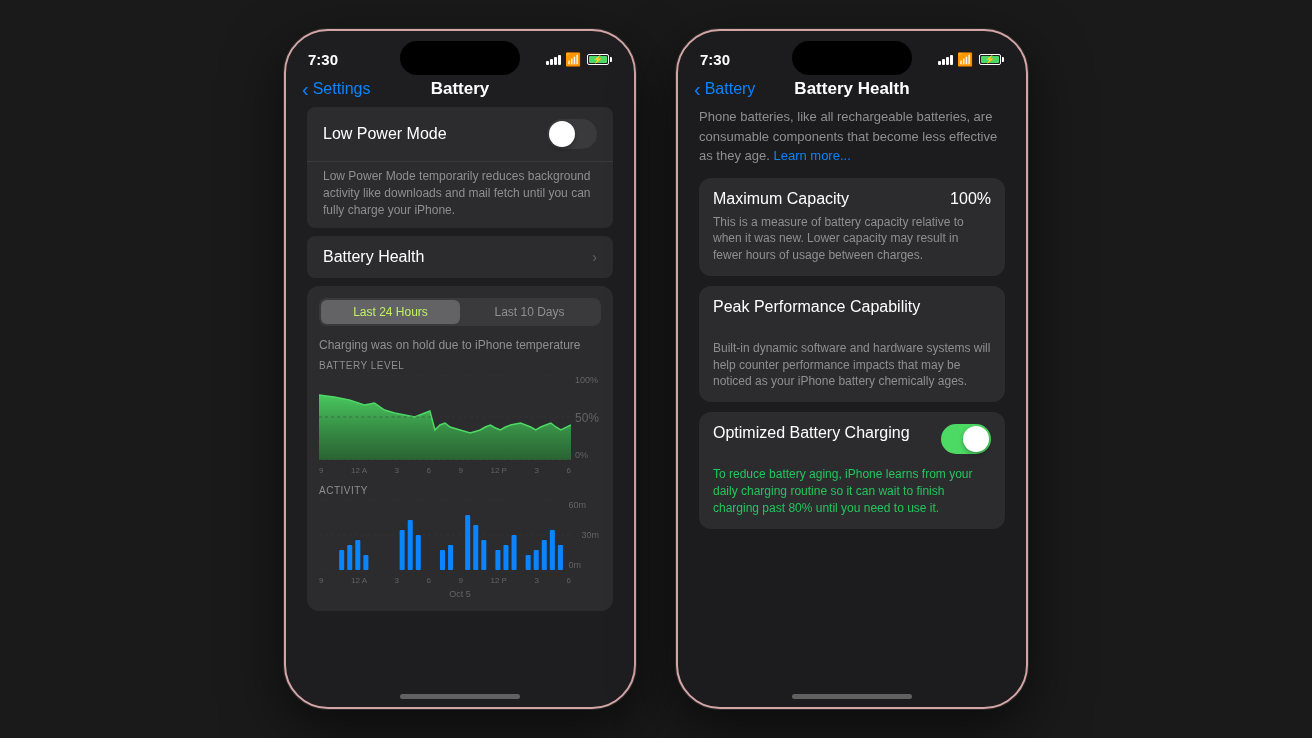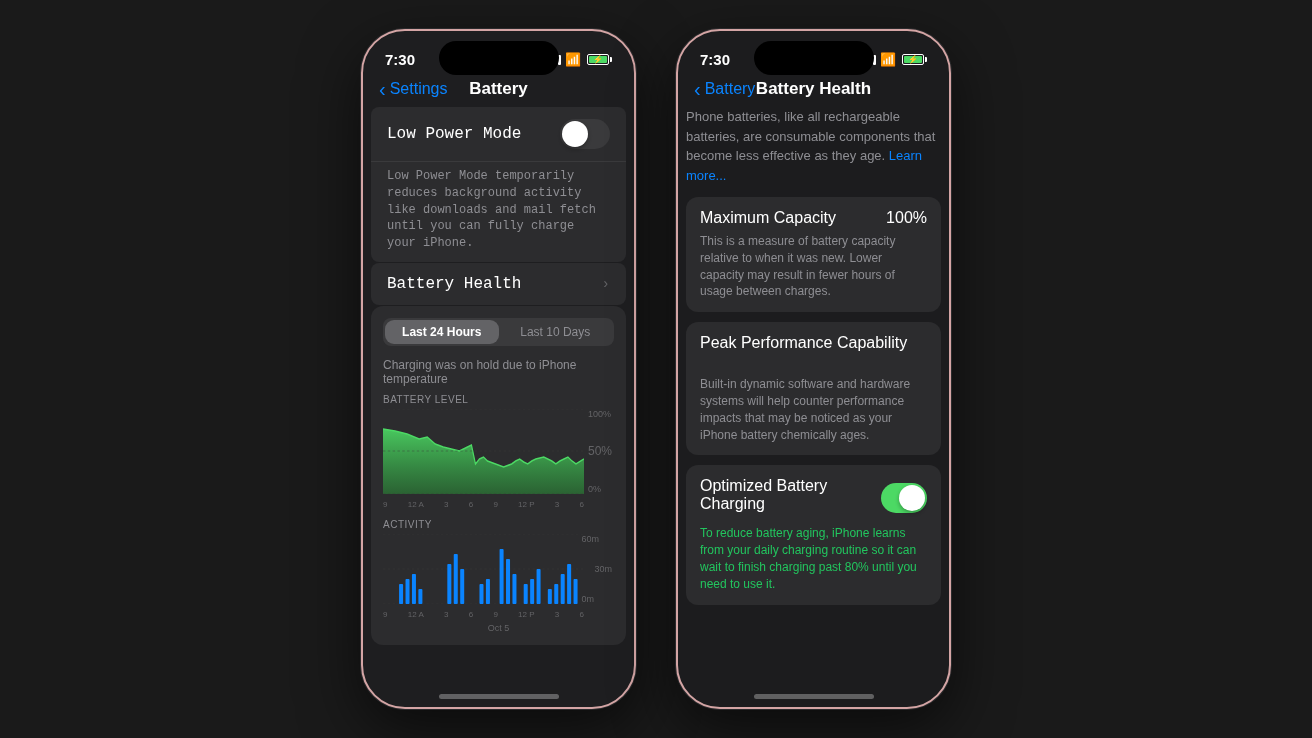--- a/index.html
+++ b/index.html
@@ -9,21 +9,21 @@
       background: #1a1a1a;
       display: flex;
       align-items: center;
       justify-content: center;
       gap: 40px;
       font-family: -apple-system, BlinkMacSystemFont, 'SF Pro Display', 'Helvetica Neue', sans-serif;
       overflow: hidden;
     }
 
     .phone {
-      width: 275px;
+      width: 352px;
       height: 680px;
       background: #1c1c1e;
       border-radius: 44px;
       border: 2px solid #3a3a3c;
       position: relative;
       overflow: hidden;
       box-shadow: 0 0 0 1px #2a2a2c, 0 20px 60px rgba(0,0,0,0.6);
     }
 
     .phone-left { background: #1e1e20; border-color: #d4a5a5; }
@@ -131,31 +131,30 @@
       color: #ffffff;
       margin-left: auto;
       margin-right: auto;
       position: absolute;
       left: 50%;
       transform: translateX(-50%);
     }
 
     
     .content {
-      padding: 0 8px;
+      padding: 0 21px;
       overflow: hidden;
       height: calc(100% - 88px);
     }
 
     
     .settings-card {
       background: #2c2c2e;
       border-radius: 8px;
-      margin-bottom: 1px;
-      font-family: Liberation Mono, monospace;
+      margin-bottom: 8px;
     }
 
     .settings-row {
       display: flex;
       align-items: center;
       padding: 12px 16px;
       border-bottom: 0.5px solid #3a3a3c;
     }
 
     .settings-row:last-child {
@@ -221,23 +220,22 @@
       flex: 1;
       text-align: center;
       padding: 5px 4px;
       font-size: 12px;
       color: #8e8e93;
       border-radius: 6px;
     }
 
     .chart-tab.active {
       background: #636366;
-      color: #ffffff;
-      font-weight: 700;
-      border-radius: 9px;
+      color: #bef264;
+      font-weight: 400;
     }
 
     .chart-header {
       margin-bottom: 8px;
     }
 
     .chart-title {
       font-size: 15px;
       font-weight: 600;
       color: #ffffff;
@@ -321,21 +319,21 @@
     }
 
     .optimized-section {
       background: #2c2c2e;
       border-radius: 12px;
       margin-bottom: 10px;
     }
 
     .optimized-row {
       display: flex;
-      align-items: flex-end;
+      align-items: flex-start;
       justify-content: space-between;
       padding: 12px 14px;
     }
 
     .optimized-title {
       font-size: 16px;
       font-weight: 500;
       color: #ffffff;
     }
 

